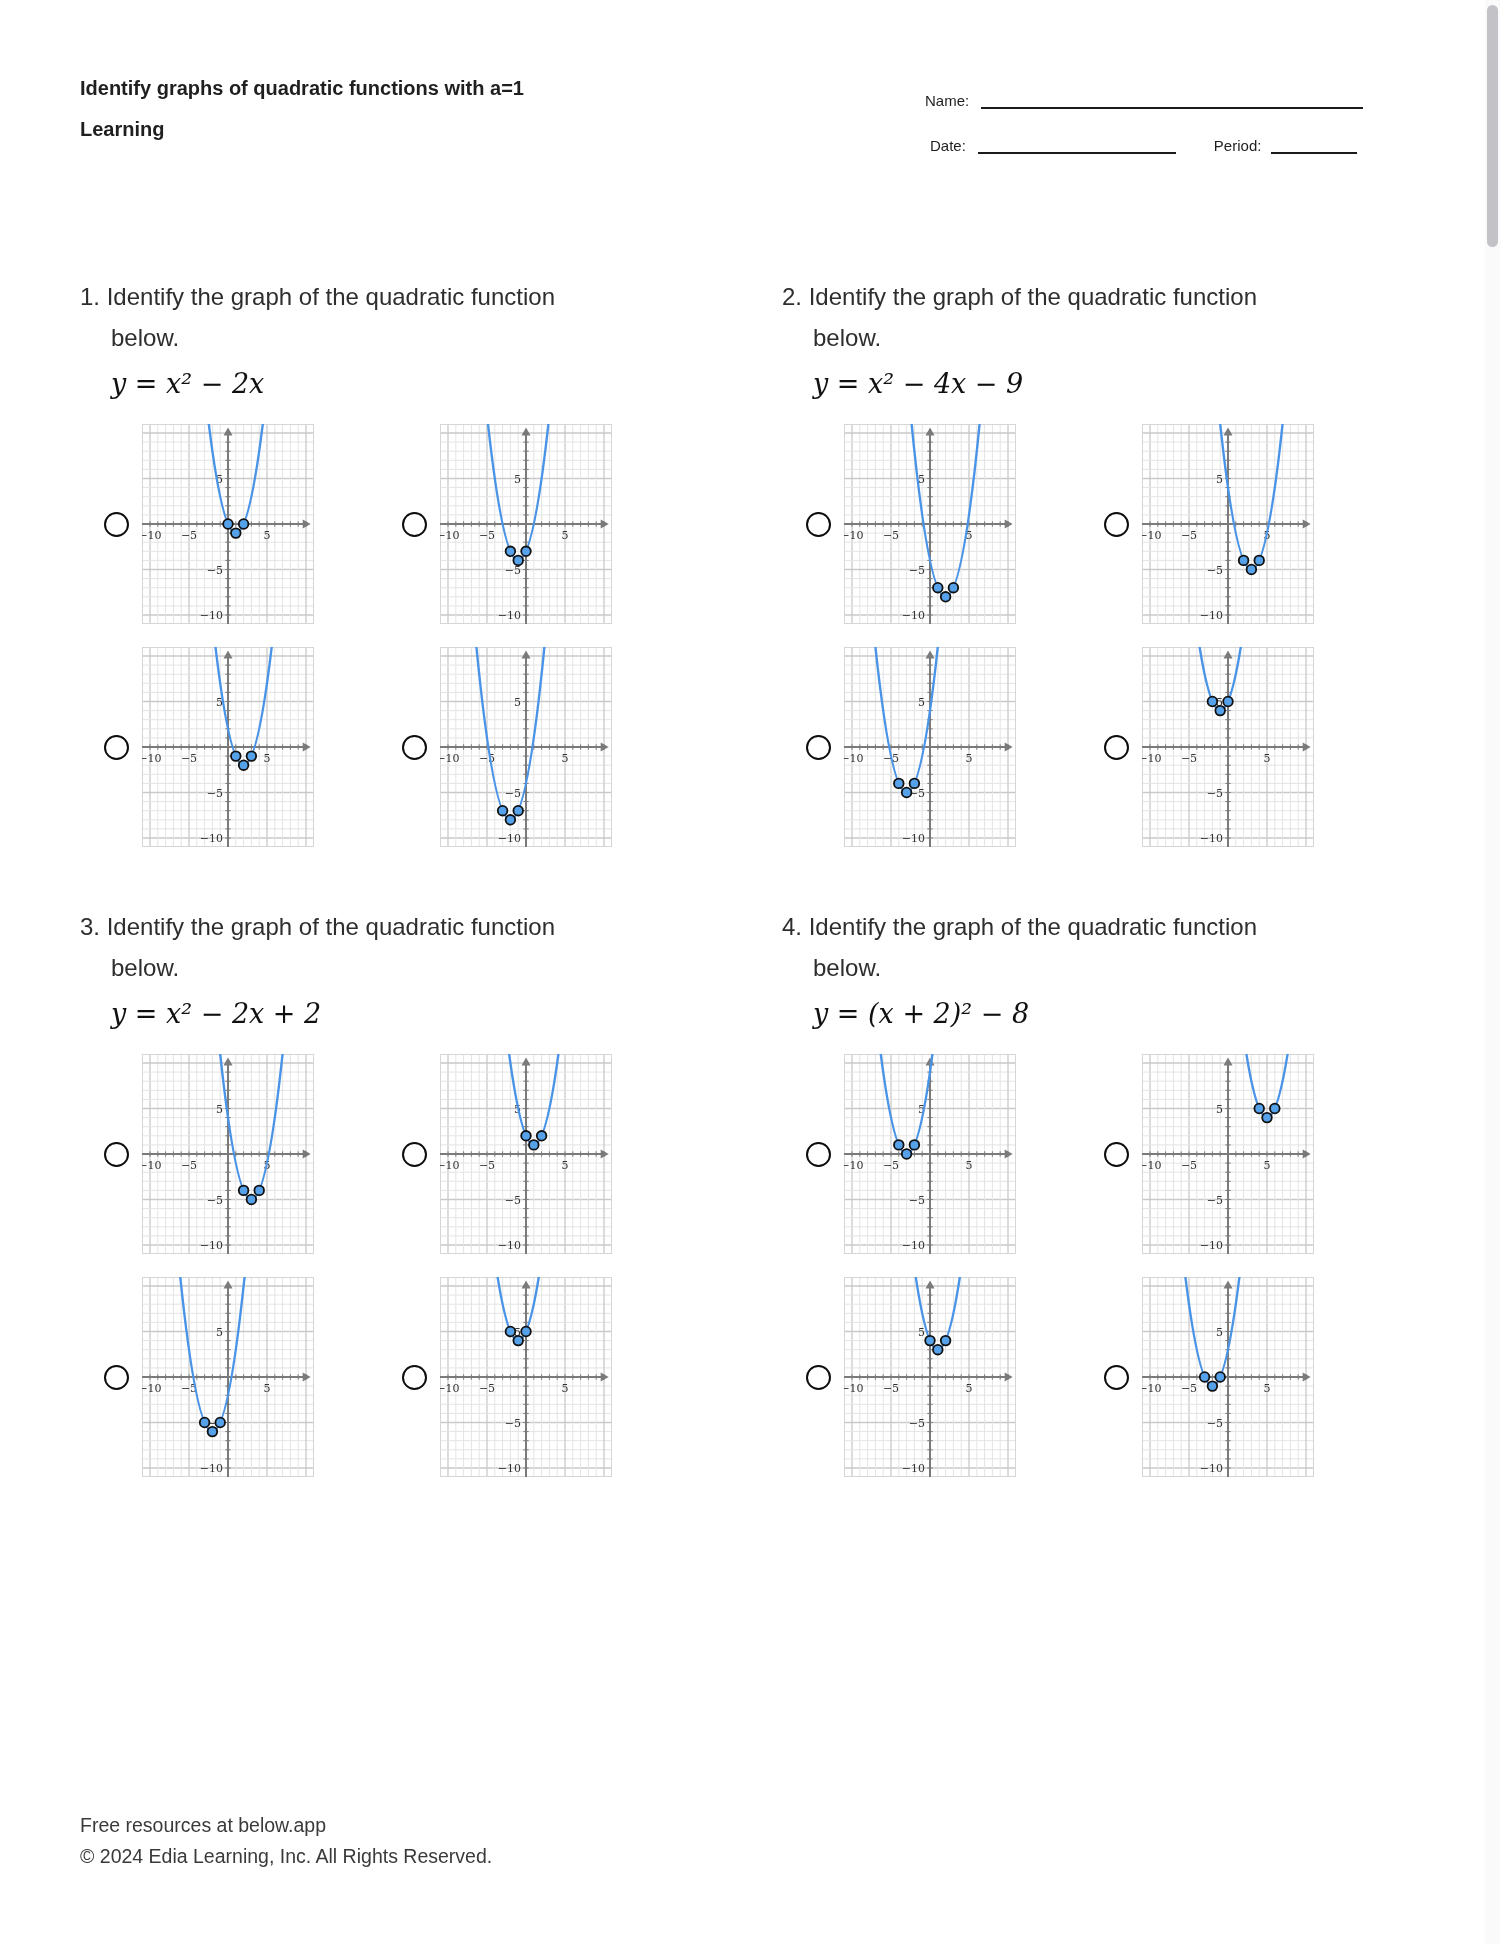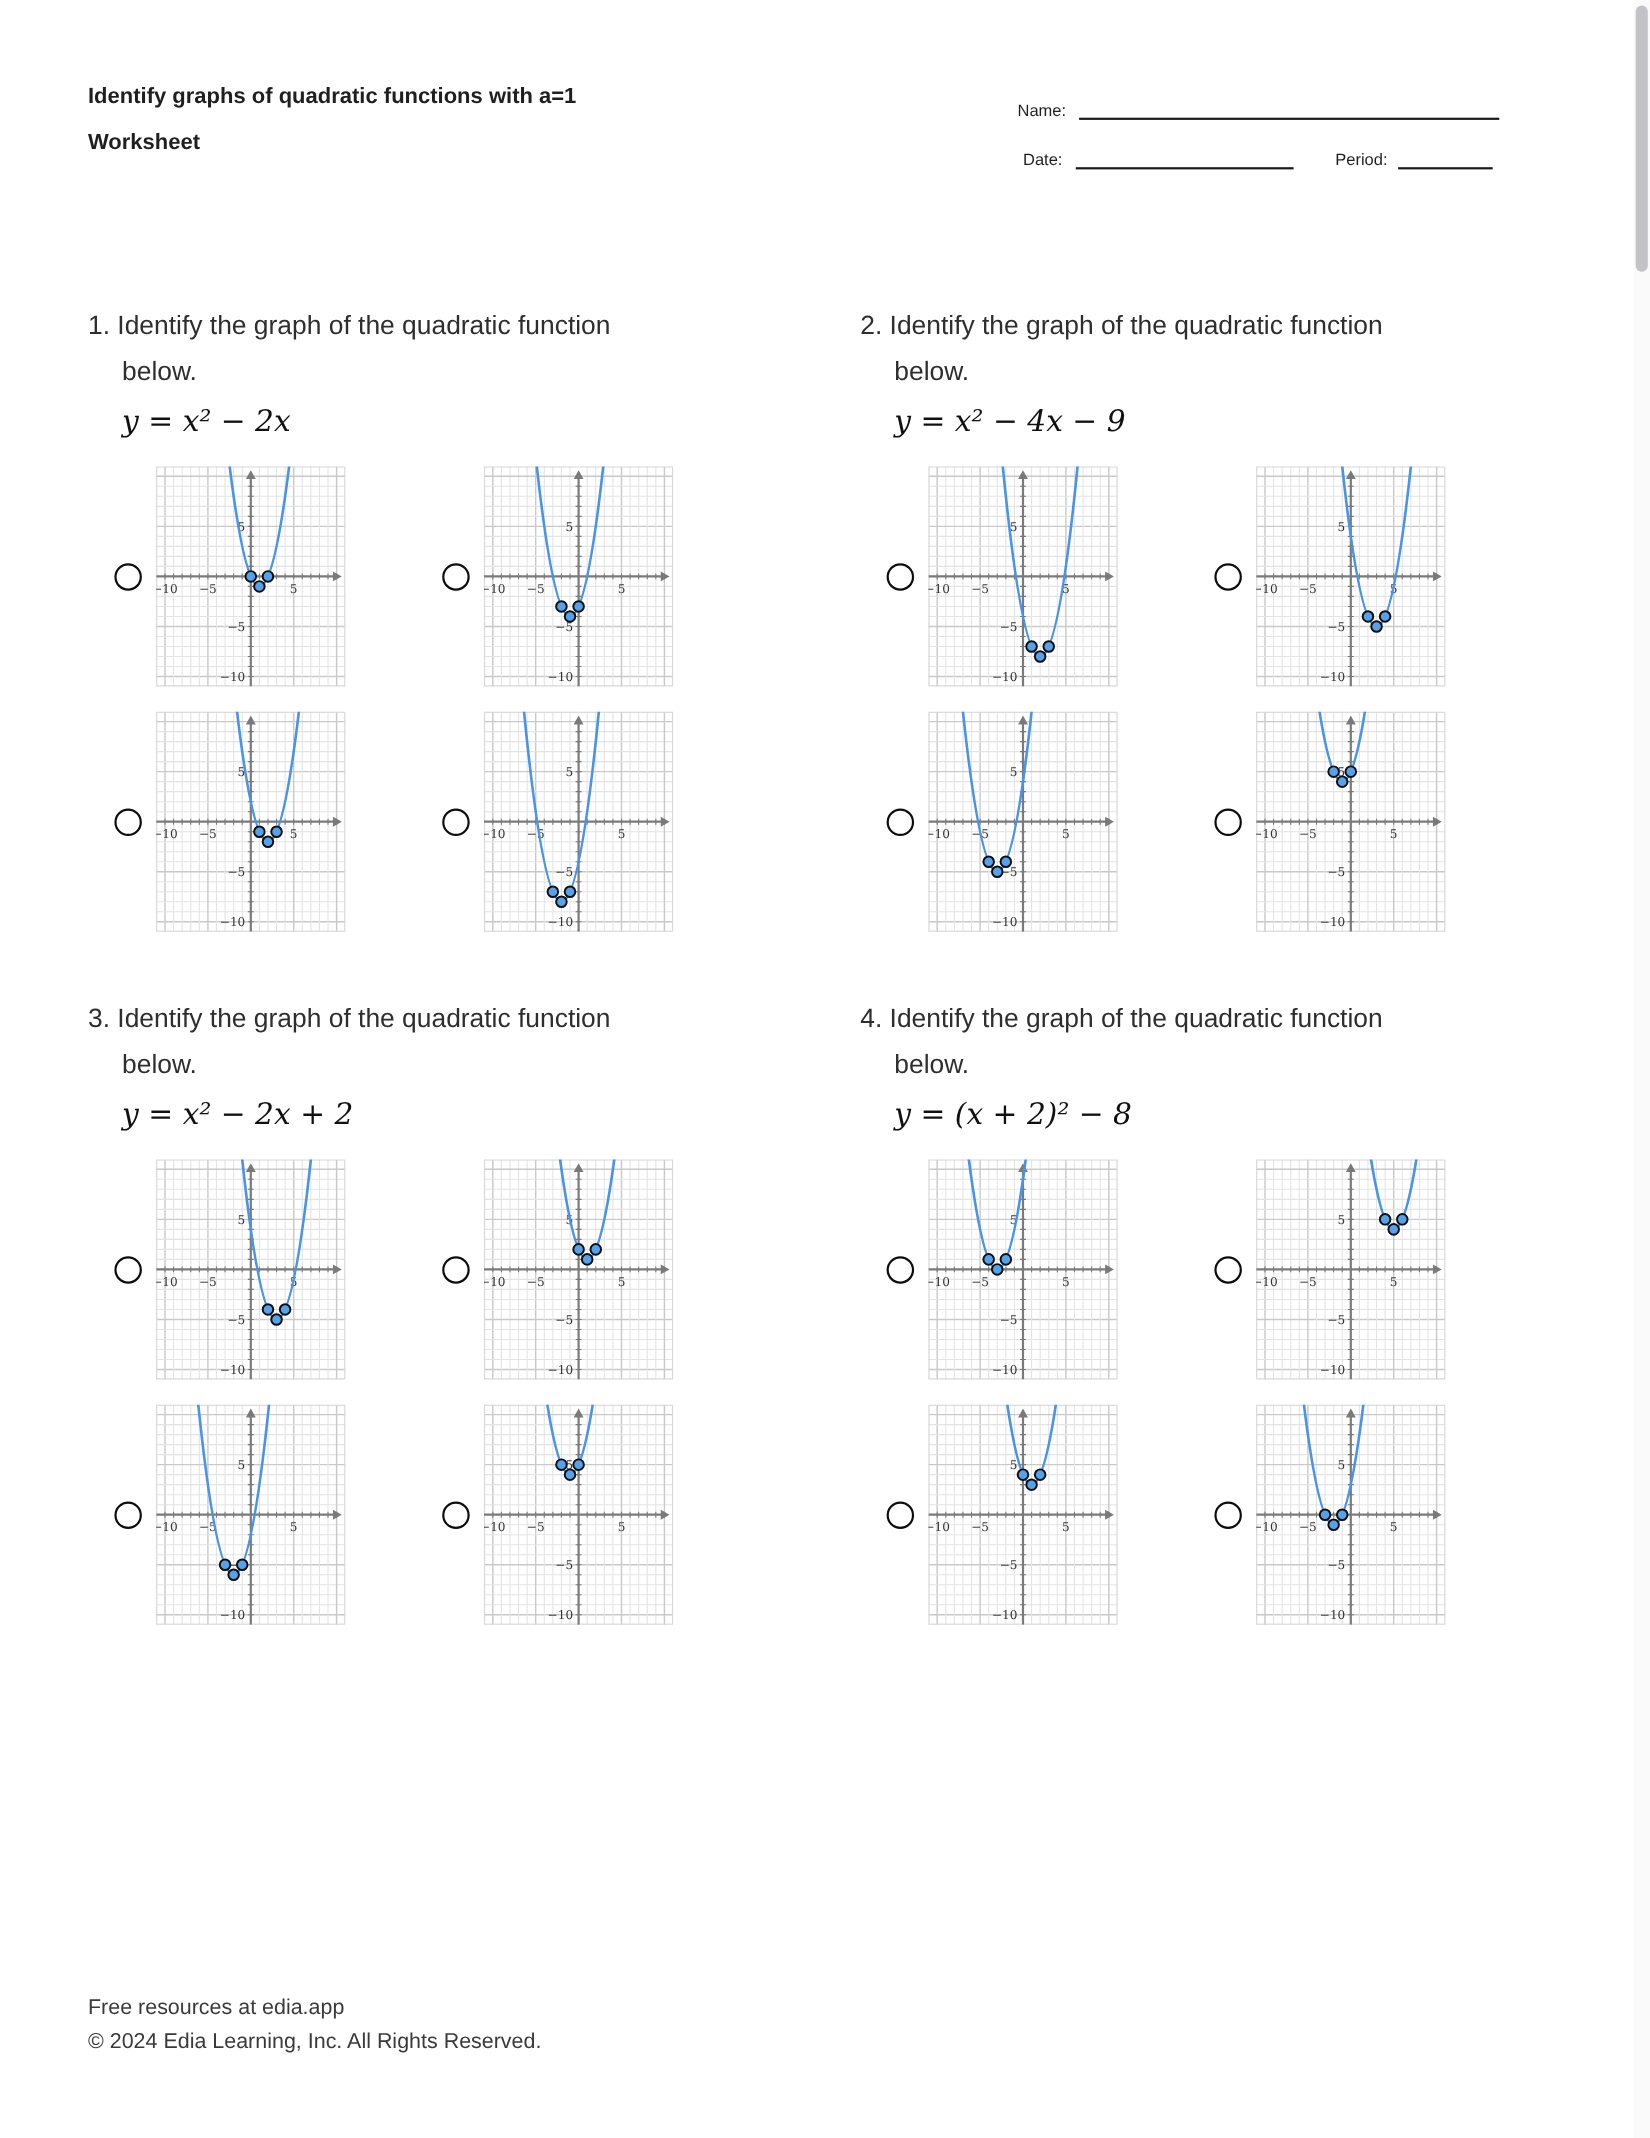--- a/index.html
+++ b/index.html
@@ -40,21 +40,21 @@
   .scroll-thumb{position:absolute;right:2px;top:5px;width:11px;height:242px;
                 border-radius:6px;background:#c3c3c7;}
 </style>
 </head>
 <body>
 
 <div class="page">
 
   <div class="title">
     <div>Identify graphs of quadratic functions with a=1</div>
-    <div>Worksheet</div>
+    <div>Learning</div>
   </div>
 
   <div class="hdr-row" id="name-row">
     <span>Name:</span><span class="blank name"></span>
   </div>
   <div class="hdr-row" id="date-row">
     <span>Date:</span><span class="blank date"></span><span class="period-label">Period:</span><span class="blank period"></span>
   </div>
 
   <div id="questions-root">
@@ -1754,20 +1754,20 @@
               <circle cx="62.6" cy="100" r="4.8" fill="#55a1ea" stroke="#101010" stroke-width="1.8"></circle>
               <circle cx="70.4" cy="109.1" r="4.8" fill="#55a1ea" stroke="#101010" stroke-width="1.8"></circle>
               <circle cx="78.2" cy="100" r="4.8" fill="#55a1ea" stroke="#101010" stroke-width="1.8"></circle>
             </svg>
           </div>
         </div>
       </div>
     </div>
 
   <div class="footer">
-    <div>Free resources at edia.app</div>
+    <div>Free resources at below.app</div>
     <div>© 2024 Edia Learning, Inc. All Rights Reserved.</div>
   </div>
 
   <div class="scroll-track">
     <div class="scroll-thumb"></div>
   </div>
 </div>
 
 </body></html>

